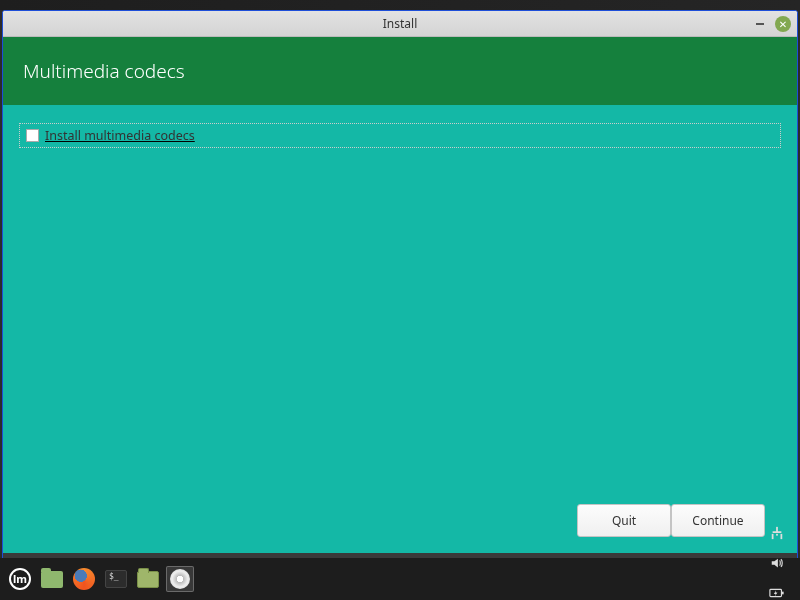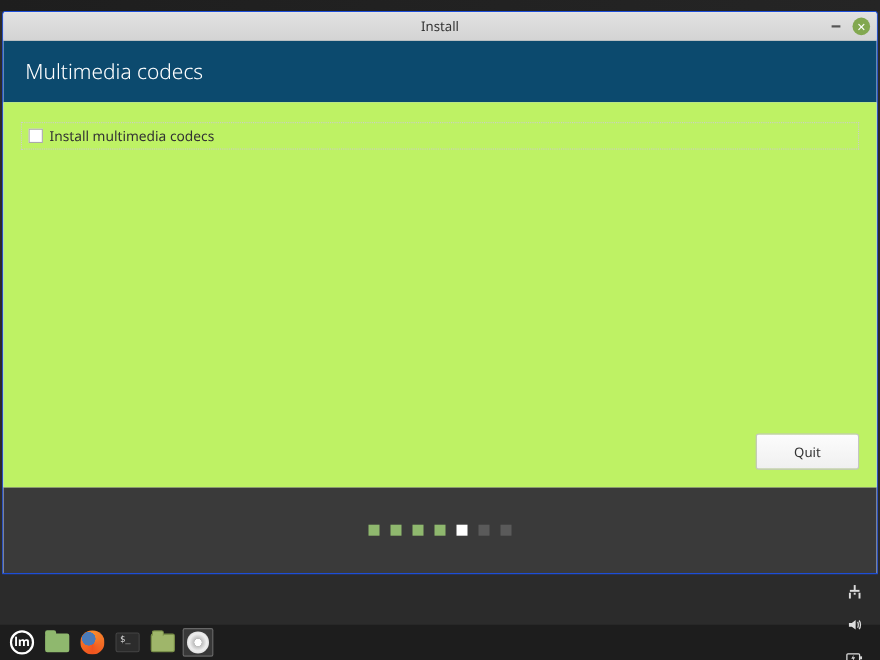--- a/index.html
+++ b/index.html
@@ -61,34 +61,35 @@
       background: #82a850;
       display: flex;
       align-items: center;
       justify-content: center;
       cursor: pointer;
       color: #fff;
       font-size: 10px;
       line-height: 1;
     }
     .header-band {
-      height: 56px;
-      background: #0c4a6e;
+      height: 68px;
+      background: #15803d;
       color: #fff;
       display: flex;
       align-items: center;
       padding: 0 20px;
       font-size: 19px;
       font-weight: 300;
     }
     .content {
       padding: 18px 16px 12px 16px;
-      background: #bef264;
-      height: 350px;
-      position: relative;
+      background: #14b8a6;
+      height: 448px;
+      position: relative;
+      text-decoration: underline;
     }
     .option-box {
       border: 1px dotted #ccc;
       padding: 3px 6px;
       display: flex;
       align-items: center;
       gap: 6px;
     }
     .checkbox {
       width: 13px;
@@ -102,21 +103,21 @@
       color: #333;
     }
     .description {
       font-size: 11.5px;
       color: #444;
       margin: 10px 0 0 28px;
     }
     .button-row {
       position: absolute;
       bottom: 16px;
-      right: 16px;
+      right: 32px;
       display: flex;
       gap: 0;
     }
     .btn {
       min-width: 94px;
       padding: 7px 18px;
       background: linear-gradient(#fcfcfc, #f0f0f0);
       border: 1px solid #c4c4c4;
       border-radius: 3px;
       font-size: 12px;
@@ -137,21 +138,21 @@
       height: 10px;
     }
     .dot-done { background: #8fb86e; }
     .dot-current { background: #fff; }
     .dot-future { background: #5a5a5a; }
     .taskbar {
       position: absolute;
       bottom: 0;
       left: 0;
       right: 0;
-      height: 32px;
+      height: 42px;
       background: #1d1d1d;
       display: flex;
       align-items: center;
       padding: 0 6px;
       gap: 4px;
     }
     .task-icon {
       width: 28px;
       height: 26px;
       display: flex;
@@ -269,20 +270,21 @@
   </div>
 
   <div class="content">
     <div class="option-box">
       <div class="checkbox"></div>
       <span class="option-label">Install multimedia codecs</span>
     </div>
 
     <div class="button-row">
       <div class="btn">Quit</div>
+      <div class="btn">Continue</div>
     </div>
   </div>
 
   <div class="footer-band">
     <div class="progress-dot dot-done"></div>
     <div class="progress-dot dot-done"></div>
     <div class="progress-dot dot-done"></div>
     <div class="progress-dot dot-done"></div>
     <div class="progress-dot dot-current"></div>
     <div class="progress-dot dot-future"></div>

